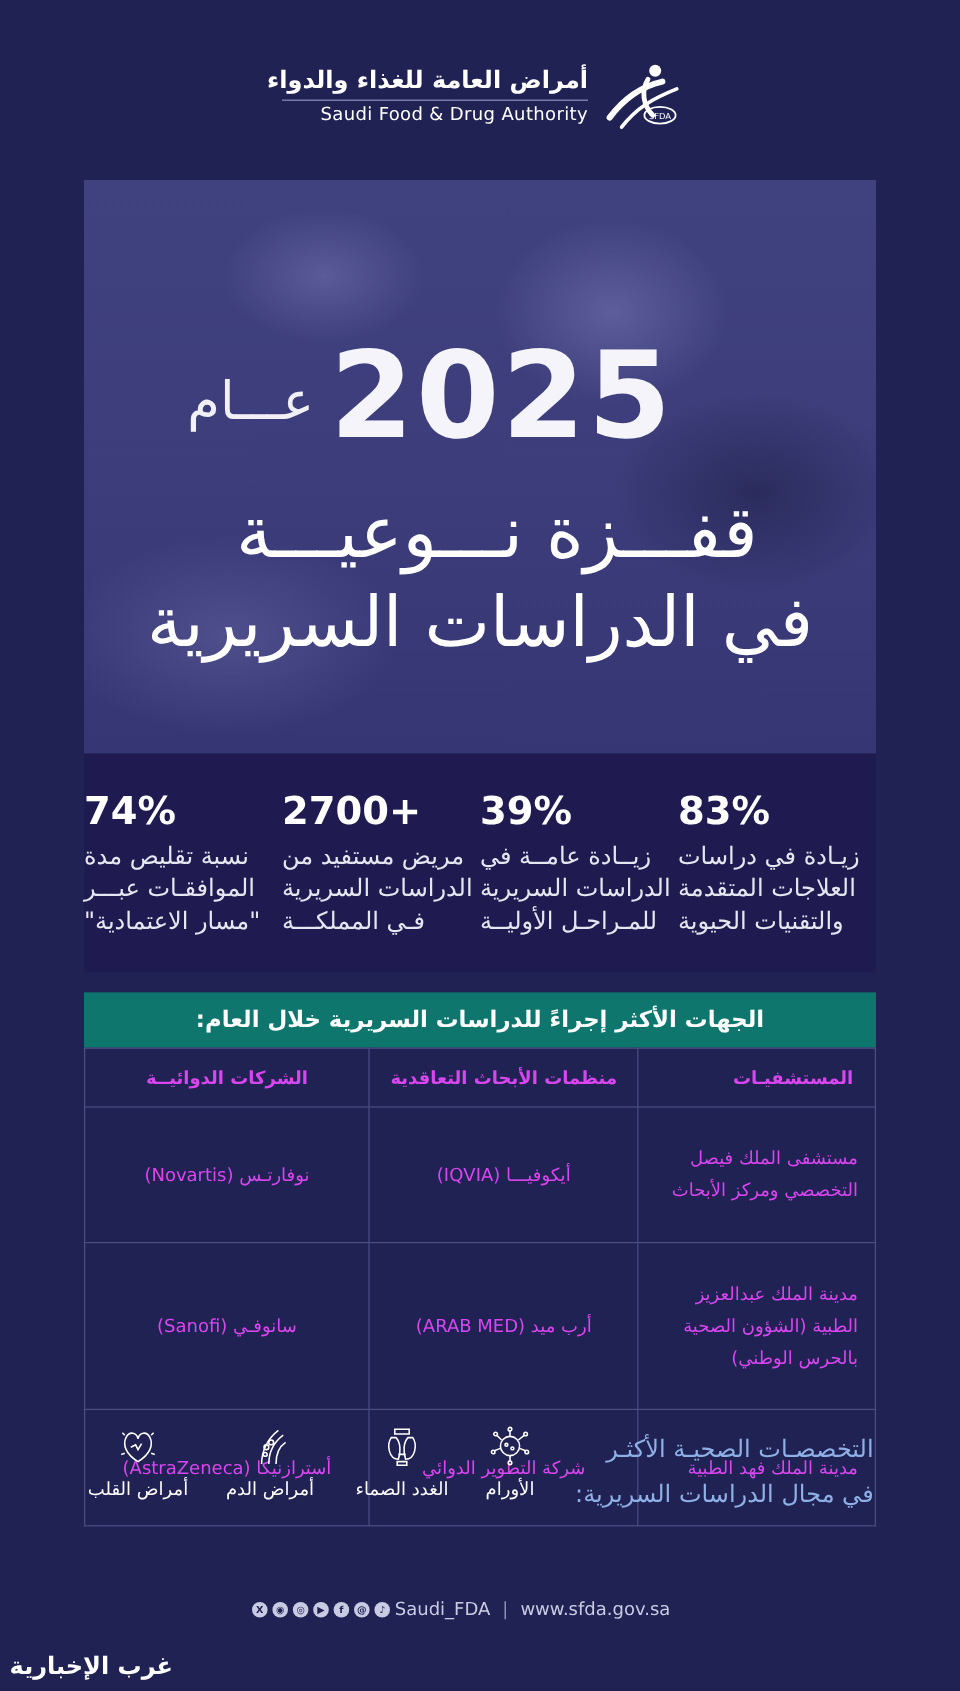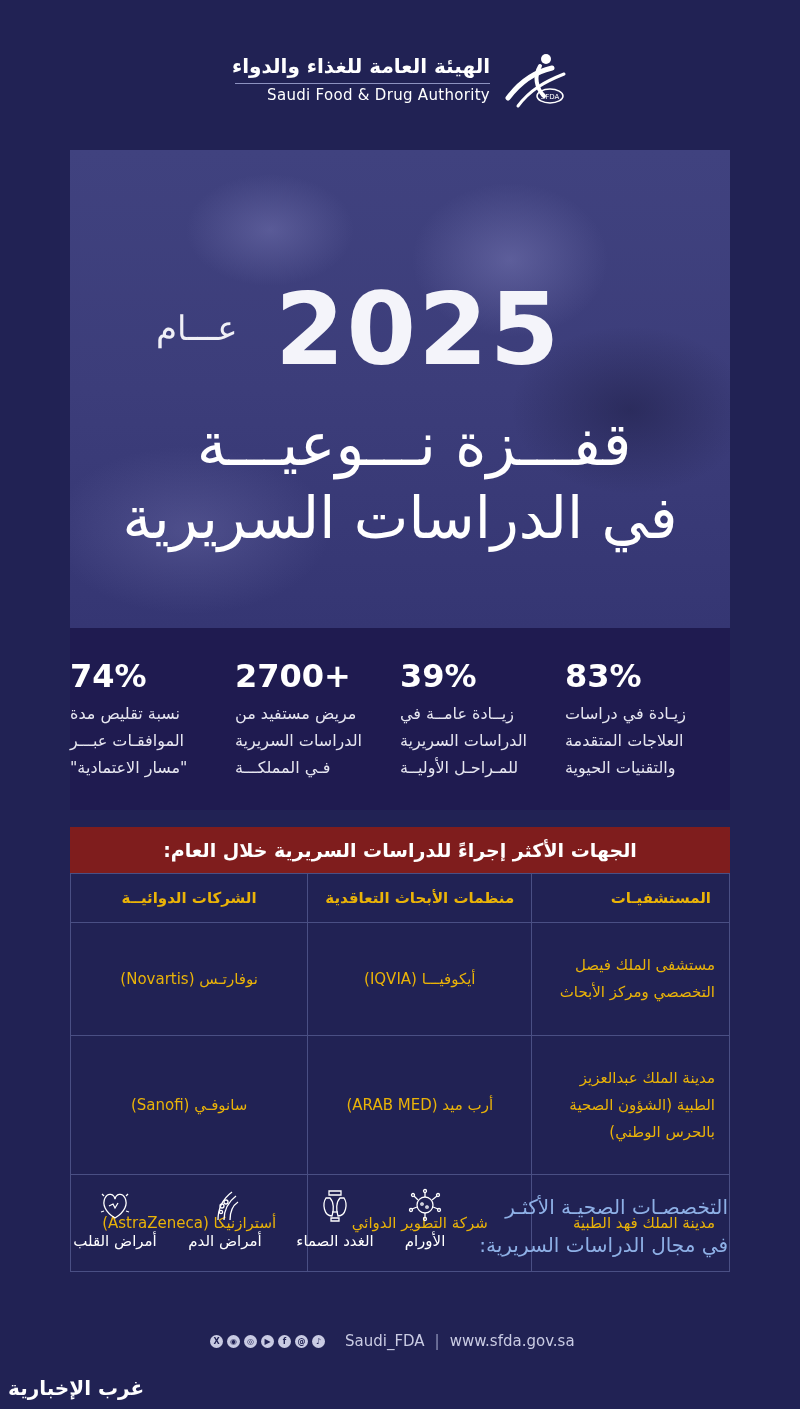--- a/index.html
+++ b/index.html
@@ -11,50 +11,50 @@
   .logo-mark{position:absolute;right:0;top:0;width:70px;height:58px;}
   .hero{position:absolute;left:70px;top:150px;width:660px;height:478px;overflow:hidden;
     background:
       radial-gradient(ellipse 120px 80px at 200px 80px,rgba(140,140,200,.35),transparent 70%),
       radial-gradient(ellipse 140px 110px at 440px 110px,rgba(150,150,210,.35),transparent 70%),
       radial-gradient(ellipse 170px 120px at 560px 260px,rgba(30,30,70,.55),transparent 70%),
       radial-gradient(ellipse 200px 120px at 120px 380px,rgba(130,130,190,.3),transparent 70%),
       linear-gradient(180deg,#40427f 0%,#3c3d7a 50%,#353673 100%);}
   .year-wrap{position:absolute;left:0;right:0;top:120px;height:120px;}
   .year{position:absolute;left:205px;top:0;font-size:100px;font-weight:bold;letter-spacing:2px;line-height:120px;color:#f4f4fa;font-family:"DejaVu Sans",sans-serif;}
-  .aam{position:absolute;left:86px;top:38px;font-size:34px;color:#f0f0f6;font-weight:200;letter-spacing:6px;direction:rtl;}
+  .aam{position:absolute;left:86px;top:38px;font-size:44px;color:#f0f0f6;font-weight:200;letter-spacing:6px;direction:rtl;}
   .t1{position:absolute;left:0;right:0;top:258px;text-align:center;font-size:60px;line-height:72px;direction:rtl;color:#fff;margin-left:28px;}
   .t2{position:absolute;left:0;right:0;top:332px;text-align:center;font-size:58px;line-height:72px;direction:rtl;color:#fff;}
   .tag{position:absolute;left:0;right:0;top:413px;text-align:center;font-size:24px;color:#7cc28e;direction:rtl;font-weight:bold;}
   .stats{position:absolute;left:70px;top:628px;width:660px;height:182px;background:#1f1b50;display:flex;flex-direction:row-reverse;}
   .stat{flex:1;text-align:left;padding-top:28px;}
   .stat-val{font-size:32px;font-weight:bold;line-height:40px;}
-  .stat-desc{font-size:16px;line-height:27px;color:#e6e6f0;direction:rtl;margin-top:4px;}
+  .stat-desc{font-size:20px;line-height:27px;color:#e6e6f0;direction:rtl;margin-top:4px;}
   .table-wrap{position:absolute;left:70px;top:827px;width:660px;}
-  .t-head{background:#7f1d1d;height:46px;line-height:46px;text-align:center;font-size:19px;font-weight:bold;direction:rtl;color:#fff;}
+  .t-head{background:#0f766e;height:46px;line-height:46px;text-align:center;font-size:19px;font-weight:bold;direction:rtl;color:#fff;}
   table{width:100%;border-collapse:collapse;direction:rtl;}
-  td,th{border:1px solid #4a4f84;text-align:center;font-size:15px;color:#eab308;padding:0 10px;margin-top:39px;}
+  td,th{border:1px solid #4a4f84;text-align:center;font-size:15px;color:#d946ef;padding:0 10px;margin-top:39px;}
   th{height:48px;font-weight:bold;}
   td.c1{text-align:right;line-height:27px;padding:24px 14px;}
   .r1 td{height:64px;} .r2 td{height:90px;} .r3 td{height:48px;}
   .spec{position:absolute;left:60px;top:1188px;width:680px;height:80px;}
   .spec-title{position:absolute;right:12px;top:0;font-size:20px;line-height:38px;text-align:right;color:#8eb0e6;direction:rtl;}
   .spec-item{position:absolute;top:0;width:90px;text-align:center;}
   .spec-icon{height:34px;display:flex;justify-content:center;align-items:center;}
   .spec-label{font-size:15px;color:#fff;margin-top:10px;direction:rtl;white-space:nowrap;}
   .footer{position:absolute;left:210px;top:1330px;width:380px;height:22px;display:flex;align-items:center;gap:4px;color:#c9cbe3;font-size:15px;}
   .soc{width:13px;height:13px;border-radius:50%;background:#c9cbe3;color:#212254;font-size:8px;line-height:13px;text-align:center;font-weight:bold;}
   .sep{margin:0 6px;color:#8f92b8;}
   .watermark{position:absolute;left:8px;top:1376px;font-size:20px;font-weight:bold;direction:rtl;color:#fff;}
 </style>
 </head>
 <body>
 
 <div class="logo">
-  <div class="logo-ar">الهيئة العامة للغذاء والدواء</div>
+  <div class="logo-ar">أمراض العامة للغذاء والدواء</div>
   <div class="logo-rule"></div>
   <div class="logo-en">Saudi Food &amp; Drug Authority</div>
   <svg class="logo-mark" viewBox="0 0 70 58">
     <circle cx="46" cy="7" r="5" fill="#fff"></circle>
     <path d="M8 46 C20 30,34 20,52 16" stroke="#fff" stroke-width="5" fill="none" stroke-linecap="round"></path>
     <path d="M18 54 C30 38,44 30,64 22" stroke="#fff" stroke-width="3" fill="none" stroke-linecap="round"></path>
     <path d="M40 14 C34 24,36 36,44 44" stroke="#fff" stroke-width="4" fill="none" stroke-linecap="round"></path>
     <ellipse cx="50" cy="44" rx="13" ry="7" stroke="#fff" stroke-width="1.5" fill="none"></ellipse>
     <text x="50" y="47" font-size="7" fill="#fff" text-anchor="middle">SFDA</text>
   </svg>
@@ -200,18 +200,18 @@
 </div>
 
 <div class="footer">
   <span class="soc">X</span>
   <span class="soc">◉</span>
   <span class="soc">◎</span>
   <span class="soc">▶</span>
   <span class="soc">f</span>
   <span class="soc">@</span>
   <span class="soc">♪</span>
-  <span style="margin-left:16px">Saudi_FDA</span>
+  <span style="margin-left:0">Saudi_FDA</span>
   <span class="sep">|</span>
   <span>www.sfda.gov.sa</span>
 </div>
 
 <div class="watermark">غرب الإخبارية</div>
 
 </body></html>

